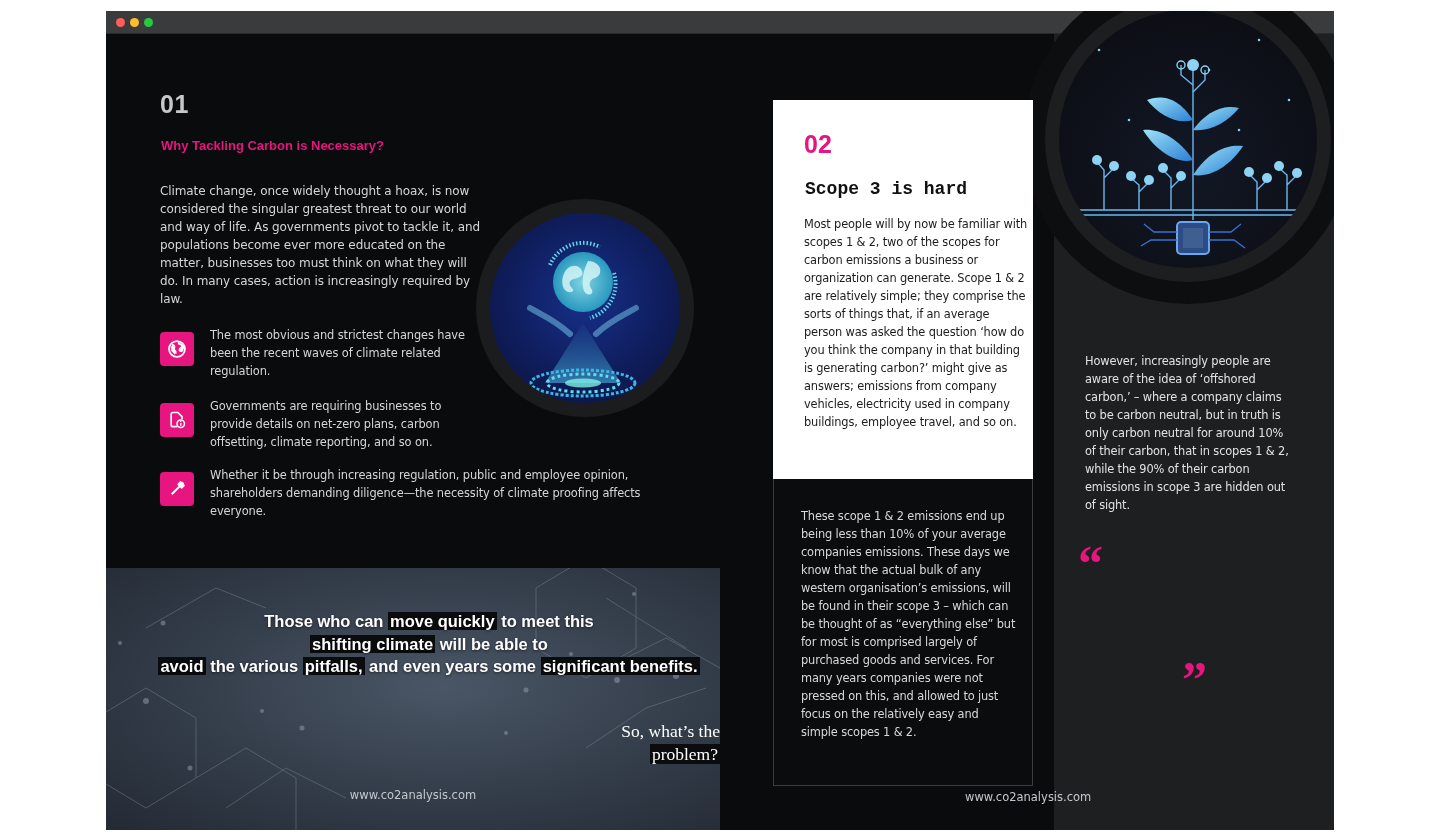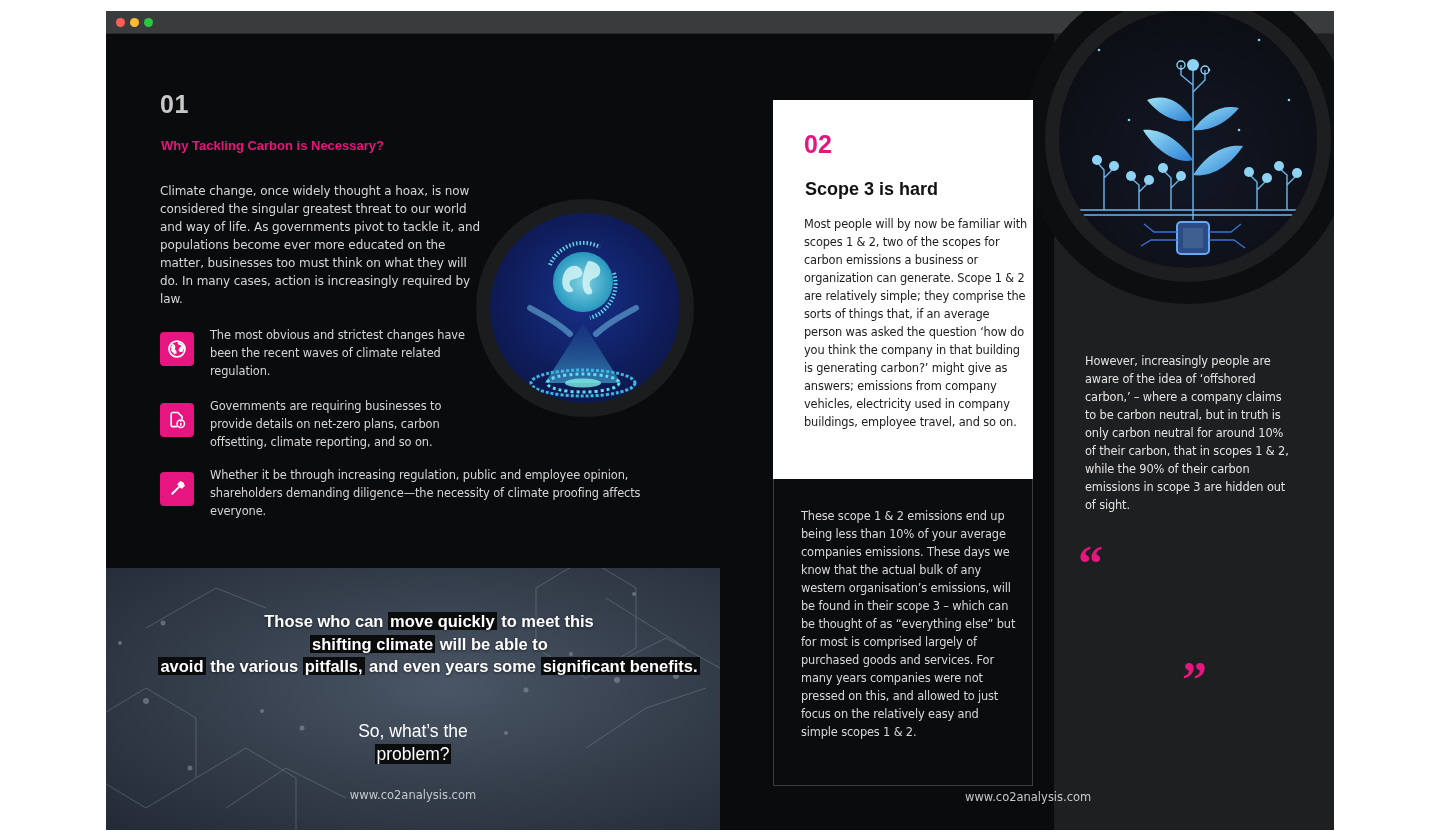--- a/index.html
+++ b/index.html
@@ -26,27 +26,27 @@
   .b1 { top: 298px; } .b1 .txt { width: 270px; }
   .b2 { top: 369px; } .b2 .txt { width: 270px; }
   .b3 { top: 438px; } .b3 .txt { width: 470px; }
 
   .globe-ring { position: absolute; left: 370px; top: 165px; width: 218px; height: 218px; border-radius: 50%; background: #1b1c1e; }
   .globe-inner { position: absolute; left: 14px; top: 14px; width: 190px; height: 190px; border-radius: 50%; background: radial-gradient(circle at 50% 45%, #17308a 0%, #0f1d5c 55%, #0a1238 100%); overflow: hidden; }
 
   .quote-box { position: absolute; left: 0; top: 534px; width: 614px; height: 262px; background: radial-gradient(ellipse at 55% 45%, #4a5666 0%, #333c49 55%, #232a34 100%); overflow: hidden; }
   .quote-text { position: absolute; left: 0; width: 614px; top: 42px; text-align: center; font-family: "Liberation Sans", sans-serif; font-weight: bold; font-size: 16.5px; line-height: 22.5px; color: #ffffff; text-shadow: 0 1px 3px rgba(0,0,0,0.6); padding-left: 32px; }
   .hl { background: #0b0c0e; padding: 0 2px; }
-  .quote-q { position: absolute; left: 0; width: 614px; top: 152px; text-align: center; font-family: Liberation Sans, sans-serif; font-size: 17.5px; line-height: 22.5px; color: #ffffff; }
+  .quote-q { position: absolute; left: 0; width: 614px; top: 152px; text-align: right; font-family: Liberation Serif, serif; font-size: 17.5px; line-height: 22.5px; color: #ffffff; }
   .url-left { position: absolute; left: 0; width: 614px; top: 220px; text-align: center; font-size: 11.5px; color: #c5c8cc; }
 
   
   .card-white { position: absolute; left: 667px; top: 66px; width: 260px; height: 379px; background: #ffffff; }
   .num02 { position: absolute; left: 31px; top: 30px; font-family: "Liberation Sans", sans-serif; font-weight: bold; font-size: 25px; color: #e6157f; }
-  .title02 { position: absolute; left: 32px; top: 79px; font-family: Liberation Sans, sans-serif; font-weight: bold; font-size: 18px; color: #111; }
+  .title02 { position: absolute; left: 32px; top: 79px; font-family: Liberation Mono, monospace; font-weight: bold; font-size: 18px; color: #111; }
   .body02 { position: absolute; left: 31px; top: 115px; width: 225px; font-size: 11.4px; line-height: 18px; color: #1c1c1c; letter-spacing: -0.15px; }
 
   .card-dark { position: absolute; left: 667px; top: 445px; width: 260px; height: 307px; border: 1px solid #3b3c3e; border-top: none; background: #0b0c0e; }
   .body-dark { position: absolute; left: 27px; top: 28px; width: 215px; font-size: 11.4px; line-height: 18px; color: #d8d8d8; letter-spacing: -0.15px; }
 
   .right-col { position: absolute; left: 948px; top: 0; width: 280px; height: 796px; background: #1e1f20; }
   .plant-ring { position: absolute; left: 917px; top: -60px; width: 330px; height: 330px; border-radius: 50%; background: #0d0e10; }
   .plant-ring2 { position: absolute; left: 22px; top: 22px; width: 286px; height: 286px; border-radius: 50%; background: #1d1e20; }
   .plant-inner { position: absolute; left: 14px; top: 14px; width: 258px; height: 258px; border-radius: 50%; background: radial-gradient(circle at 50% 60%, #121826 0%, #0d0f16 70%, #0b0c10 100%); overflow: hidden; }
 

